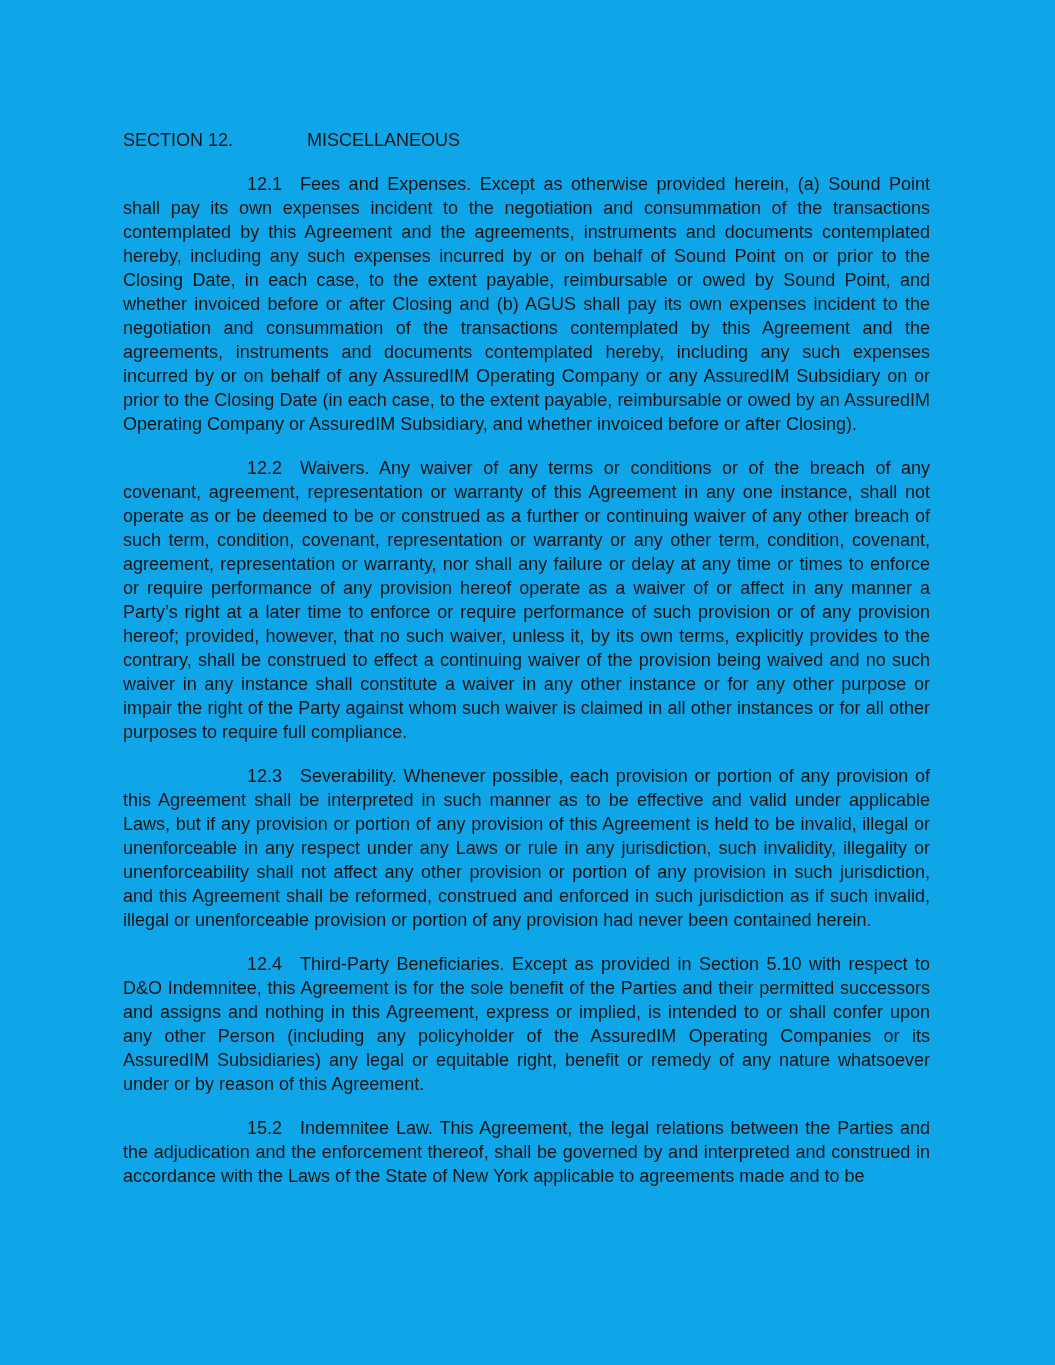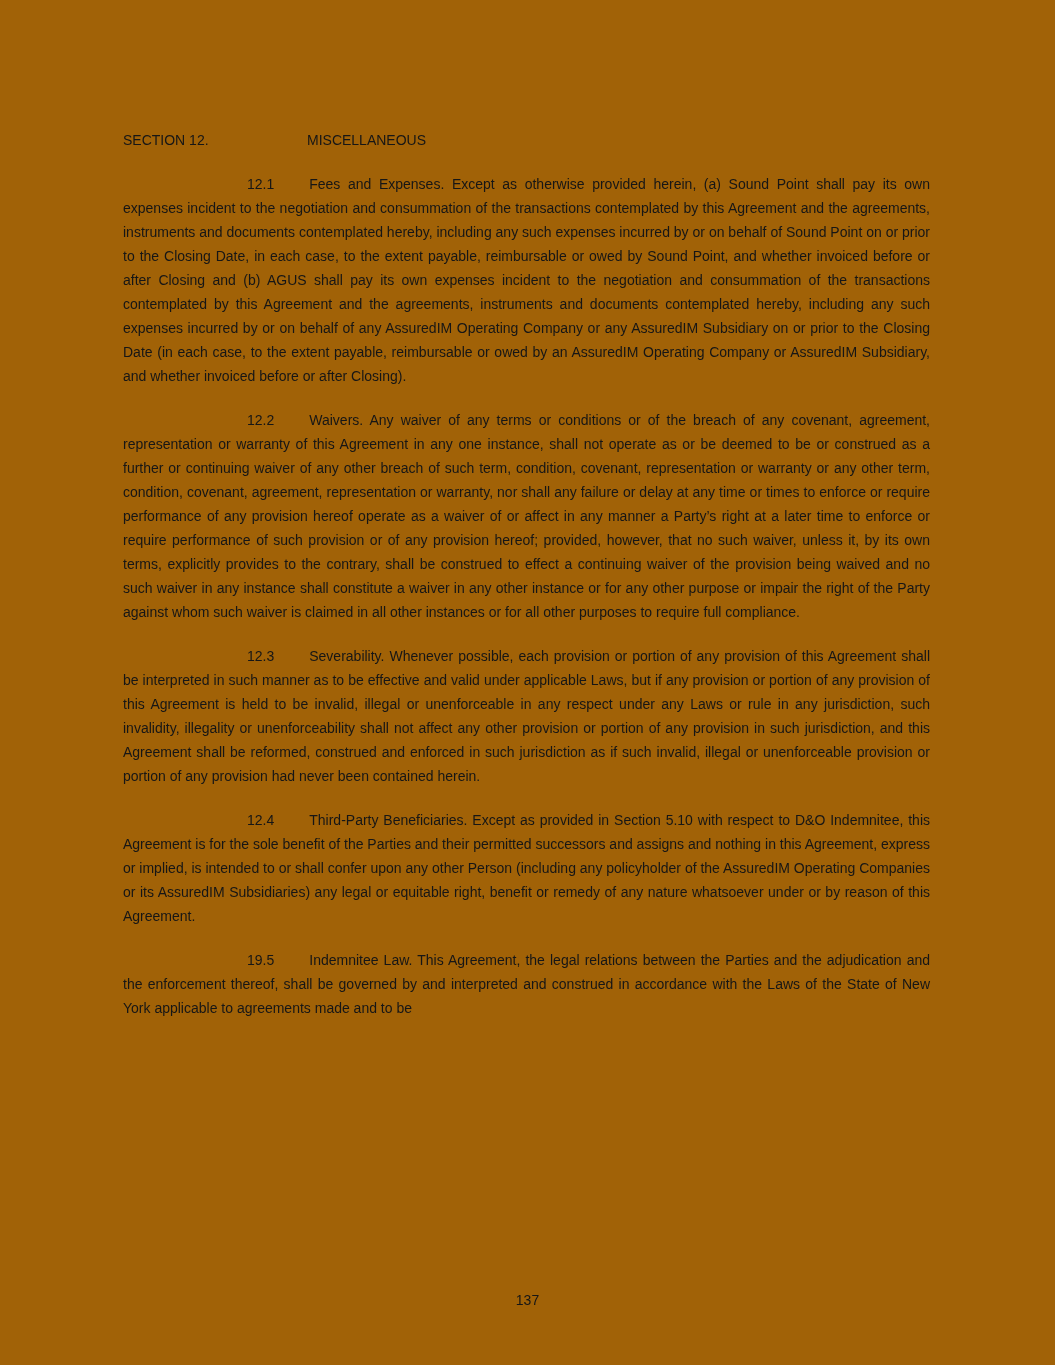--- a/index.html
+++ b/index.html
@@ -5,24 +5,24 @@
   html, body {
     margin: 0;
     padding: 0;
     background: #ffffff;
     overflow: hidden;
   }
   .page {
     position: relative;
     width: 1055px;
     height: 1365px;
-    background: #a16207;
+    background: #0ea5e9;
     font-family: "Liberation Sans", sans-serif;
     color: #161616;
-    font-size: 14px;
+    font-size: 18px;
   }
   .content {
     position: absolute;
     left: 123px;
     top: 128px;
     width: 807px;
   }
   .section-heading {
     line-height: 24px;
     white-space: nowrap;
@@ -31,21 +31,21 @@
     display: inline-block;
     width: 184px;
   }
   .para {
     margin: 20px 0 0 0;
     text-align: justify;
     text-indent: 124px;
     line-height: 24px;
   }
   .pnum {
-    margin-right: 35px;
+    margin-right: 18px;
   }
   .u {
     text-decoration-thickness: 1.5px;
     text-underline-offset: 2px;
   }
   .footer {
     position: absolute;
     top: 1288px;
     left: 0;
     width: 1055px;
@@ -59,17 +59,16 @@
 <div class="page">
   <div class="content">
     <div class="section-heading">
       <span class="sec-label">SECTION 12.</span><span class="sec-title">MISCELLANEOUS</span>
     </div>
     <div id="paragraphs">
         <p class="para"><span class="pnum">12.1</span><span class="u">Fees and Expenses</span><span class="">. Except as otherwise provided herein, (a) Sound Point shall pay its own expenses incident to the negotiation and consummation of the transactions contemplated by this Agreement and the agreements, instruments and documents contemplated hereby, including any such expenses incurred by or on behalf of Sound Point on or prior to the Closing Date, in each case, to the extent payable, reimbursable or owed by Sound Point, and whether invoiced before or after Closing and (b) AGUS shall pay its own expenses incident to the negotiation and consummation of the transactions contemplated by this Agreement and the agreements, instruments and documents contemplated hereby, including any such expenses incurred by or on behalf of any AssuredIM Operating Company or any AssuredIM Subsidiary on or prior to the Closing Date (in each case, to the extent payable, reimbursable or owed by an AssuredIM Operating Company or AssuredIM Subsidiary, and whether invoiced before or after Closing).</span></p>
         <p class="para"><span class="pnum">12.2</span><span class="u">Waivers</span><span class="">. Any waiver of any terms or conditions or of the breach of any covenant, agreement, representation or warranty of this Agreement in any one instance, shall not operate as or be deemed to be or construed as a further or continuing waiver of any other breach of such term, condition, covenant, representation or warranty or any other term, condition, covenant, agreement, representation or warranty, nor shall any failure or delay at any time or times to enforce or require performance of any provision hereof operate as a waiver of or affect in any manner a Party’s right at a later time to enforce or require performance of such provision or of any provision hereof; </span><span class="u">provided</span><span class="">, </span><span class="u">however</span><span class="">, that no such waiver, unless it, by its own terms, explicitly provides to the contrary, shall be construed to effect a continuing waiver of the provision being waived and no such waiver in any instance shall constitute a waiver in any other instance or for any other purpose or impair the right of the Party against whom such waiver is claimed in all other instances or for all other purposes to require full compliance.</span></p>
         <p class="para"><span class="pnum">12.3</span><span class="u">Severability</span><span class="">. Whenever possible, each provision or portion of any provision of this Agreement shall be interpreted in such manner as to be effective and valid under applicable Laws, but if any provision or portion of any provision of this Agreement is held to be invalid, illegal or unenforceable in any respect under any Laws or rule in any jurisdiction, such invalidity, illegality or unenforceability shall not affect any other provision or portion of any provision in such jurisdiction, and this Agreement shall be reformed, construed and enforced in such jurisdiction as if such invalid, illegal or unenforceable provision or portion of any provision had never been contained herein.</span></p>
         <p class="para"><span class="pnum">12.4</span><span class="u">Third-Party Beneficiaries</span><span class="">. Except as provided in </span><span class="u">Section 5.10</span><span class=""> with respect to D&amp;O Indemnitee, this Agreement is for the sole benefit of the Parties and their permitted successors and assigns and nothing in this Agreement, express or implied, is intended to or shall confer upon any other Person (including any policyholder of the AssuredIM Operating Companies or its AssuredIM Subsidiaries) any legal or equitable right, benefit or remedy of any nature whatsoever under or by reason of this Agreement.</span></p>
-        <p class="para"><span class="pnum">19.5</span><span class="u">Indemnitee Law</span><span class="">. This Agreement, the legal relations between the Parties and the adjudication and the enforcement thereof, shall be governed by and interpreted and construed in accordance with the Laws of the State of New York applicable to agreements made and to be</span></p>
+        <p class="para"><span class="pnum">15.2</span><span class="u">Indemnitee Law</span><span class="">. This Agreement, the legal relations between the Parties and the adjudication and the enforcement thereof, shall be governed by and interpreted and construed in accordance with the Laws of the State of New York applicable to agreements made and to be</span></p>
       </div>
   </div>
-  <div class="footer">137</div>
 </div>
 
 </body></html>

